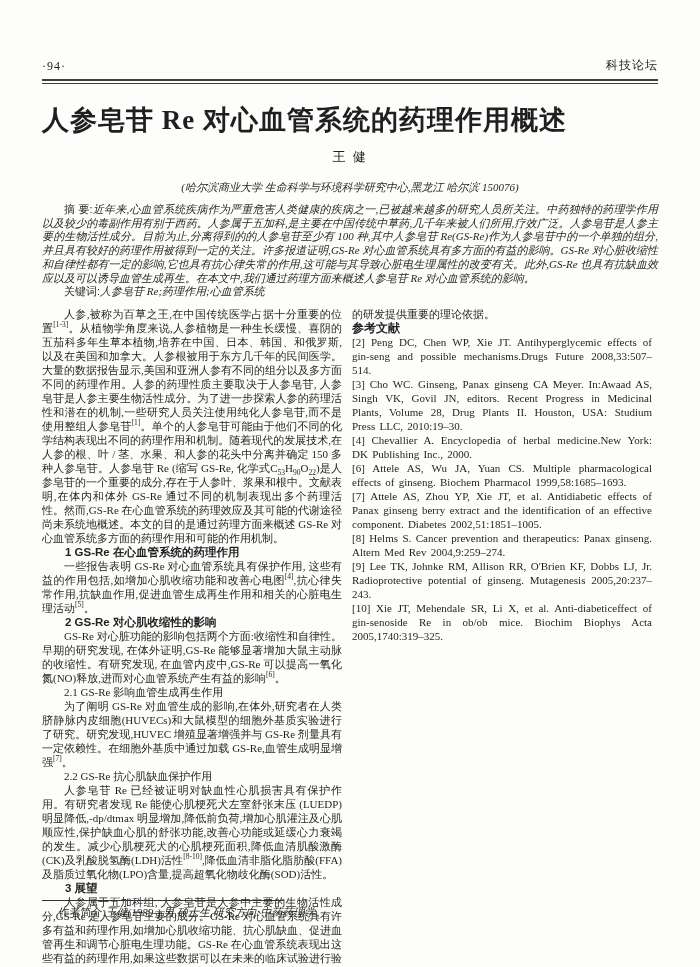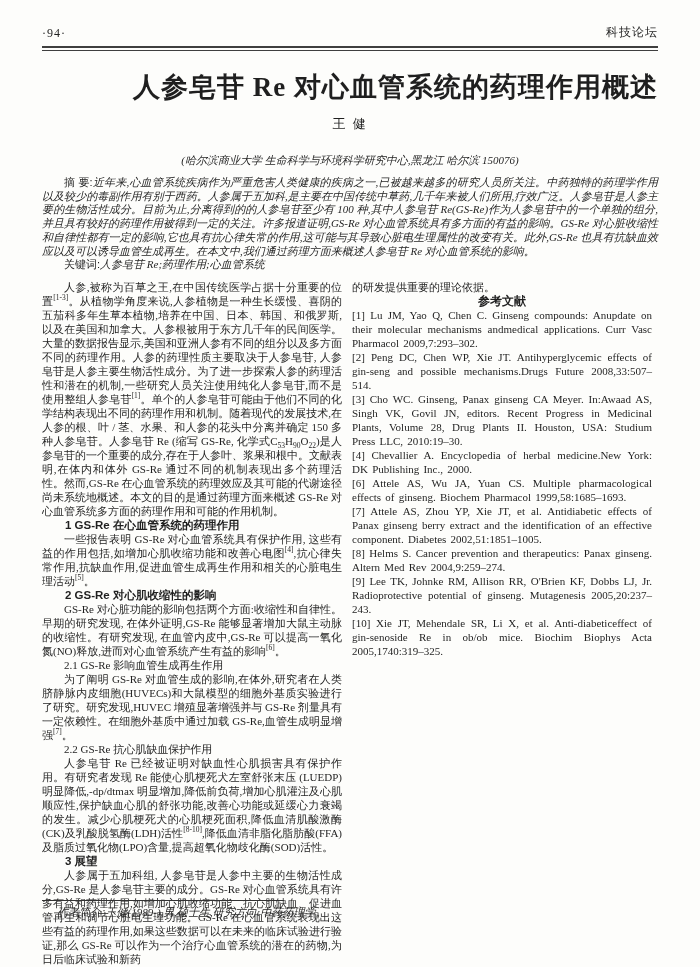--- a/index.html
+++ b/index.html
@@ -4,48 +4,48 @@
 <style>
   html,body { margin:0; padding:0; background:#e8e8e8; }
   .page {
     position:relative;
     width:700px; height:967px;
     margin:0 auto;
     background:#fdfdfb;
     color:#1f1f1f;
     font-family:"Liberation Serif", serif;
     box-sizing:border-box;
-    padding:24px 42px 0 42px;
+    padding:57px 42px 0 42px;
     overflow:hidden;
   }
   
   .hdr { display:flex; justify-content:space-between; align-items:flex-end;
          font-size:12px; letter-spacing:1px; }
   .rule-double { margin-top:5px; height:2px;
                  border-top:2px solid #3f3f3f; border-bottom:1px solid #3f3f3f; }
   
-  .title { margin-top:18px; text-align:right; font-size:27px; font-weight:700;
+  .title { margin-top:18px; text-align:left; font-size:27px; font-weight:700;
            letter-spacing:1px; white-space:nowrap; }
   .author { margin-top:10px; text-align:center; font-size:13px; font-weight:400;
             letter-spacing:2px; }
-  .affil { margin-top:20px; text-align:center; font-size:11px; font-style:italic; }
+  .affil { margin-top:14px; text-align:center; font-size:11px; font-style:italic; }
   
   .abs { margin-top:8px; font-size:11px; line-height:13.7px; text-align:justify; }
   .abs p { margin:0; text-indent:2em; font-style:italic; }
   .lab { font-style:normal; font-weight:400; font-family:"Liberation Sans", sans-serif; }
   
   .columns { display:flex; gap:10px; margin-top:8px; }
   .col { width:300px; font-size:11px; line-height:14px; text-align:justify; }
   .col p { margin:0; }
   .para { text-indent:2em; }
   .head-b { text-indent:2em; font-weight:700;
             font-family:"Liberation Sans", sans-serif; font-size:11.5px; }
   .head-p { text-indent:2em; }
   .cont { text-indent:0; }
-  .refs-title { text-align:center; font-weight:700;
+  .refs-title { text-align:left; font-weight:700;
                 font-family:"Liberation Sans", sans-serif; font-size:12px; margin:1px 0; }
   .ref { text-indent:0; word-spacing:1.5px; }
   sup, sub { font-size:7.5px; line-height:0; }
   
   .footnote { position:absolute; left:42px; top:900px; width:616px; }
   .fn-rule { width:242px; border-top:1.5px solid #333; margin-bottom:4px; }
   .bio { font-size:11px; text-indent:1.5em; margin:0; }
   .bio .val { font-style:italic; }
 </style>
 </head>
@@ -79,21 +79,20 @@
       <p class="para">为了阐明 GS-Re 对血管生成的影响,在体外,研究者在人类脐静脉内皮细胞(HUVECs)和大鼠模型的细胞外基质实验进行了研究。研究发现,HUVEC 增殖显著增强并与 GS-Re 剂量具有一定依赖性。在细胞外基质中通过加载 GS-Re,血管生成明显增强<sup>[7]</sup>。</p>
       <p class="head-p">2.2 GS-Re 抗心肌缺血保护作用</p>
       <p class="para">人参皂苷 Re 已经被证明对缺血性心肌损害具有保护作用。有研究者发现 Re 能使心肌梗死犬左室舒张末压 (LUEDP) 明显降低,-dp/dtmax 明显增加,降低前负荷,增加心肌灌注及心肌顺应性,保护缺血心肌的舒张功能,改善心功能或延缓心力衰竭的发生。减少心肌梗死犬的心肌梗死面积,降低血清肌酸激酶(CK)及乳酸脱氢酶(LDH)活性<sup>[8-10]</sup>,降低血清非脂化脂肪酸(FFA)及脂质过氧化物(LPO)含量,提高超氧化物歧化酶(SOD)活性。</p>
       <p class="head-b">3 展望</p>
       <p class="para">人参属于五加科组, 人参皂苷是人参中主要的生物活性成分,GS-Re 是人参皂苷主要的成分。GS-Re 对心血管系统具有许多有益和药理作用,如增加心肌收缩功能、抗心肌缺血、促进血管再生和调节心脏电生理功能。GS-Re 在心血管系统表现出这些有益的药理作用,如果这些数据可以在未来的临床试验进行验证,那么 GS-Re 可以作为一个治疗心血管系统的潜在的药物,为日后临床试验和新药</p>
     </div>
 
     <div class="col">
       <p class="cont">的研发提供重要的理论依据。</p>
       <p class="refs-title">参考文献</p>
-      <p class="ref">[1] Lu JM, Yao Q, Chen C. Ginseng compounds: Anupdate on their molecular mechanisms andmedical applications. Curr Vasc Pharmacol 2009,7:293–302.</p>
       <p class="ref">[2] Peng DC, Chen WP, Xie JT. Antihyperglycemic effects of gin-seng and possible mechanisms.Drugs Future 2008,33:507–514.</p>
       <p class="ref">[3] Cho WC. Ginseng, Panax ginseng CA Meyer. In:Awaad AS, Singh VK, Govil JN, editors. Recent Progress in Medicinal Plants, Volume 28, Drug Plants II. Houston, USA: Studium Press LLC, 2010:19–30.</p>
       <p class="ref">[4] Chevallier A. Encyclopedia of herbal medicine.New York: DK Publishing Inc., 2000.</p>
       <p class="ref">[6] Attele AS, Wu JA, Yuan CS. Multiple pharmacological effects of ginseng. Biochem Pharmacol 1999,58:1685–1693.</p>
       <p class="ref">[7] Attele AS, Zhou YP, Xie JT, et al. Antidiabetic effects of Panax ginseng berry extract and the identification of an effective component. Diabetes 2002,51:1851–1005.</p>
       <p class="ref">[8] Helms S. Cancer prevention and therapeutics: Panax ginseng. Altern Med Rev 2004,9:259–274.</p>
       <p class="ref">[9] Lee TK, Johnke RM, Allison RR, O'Brien KF, Dobbs LJ, Jr. Radioprotective potential of ginseng. Mutagenesis 2005,20:237–243.</p>
       <p class="ref">[10] Xie JT, Mehendale SR, Li X, et al. Anti-diabeticeffect of gin-senoside Re in ob/ob mice. Biochim Biophys Acta 2005,1740:319–325.</p>
     </div>
   </div>

